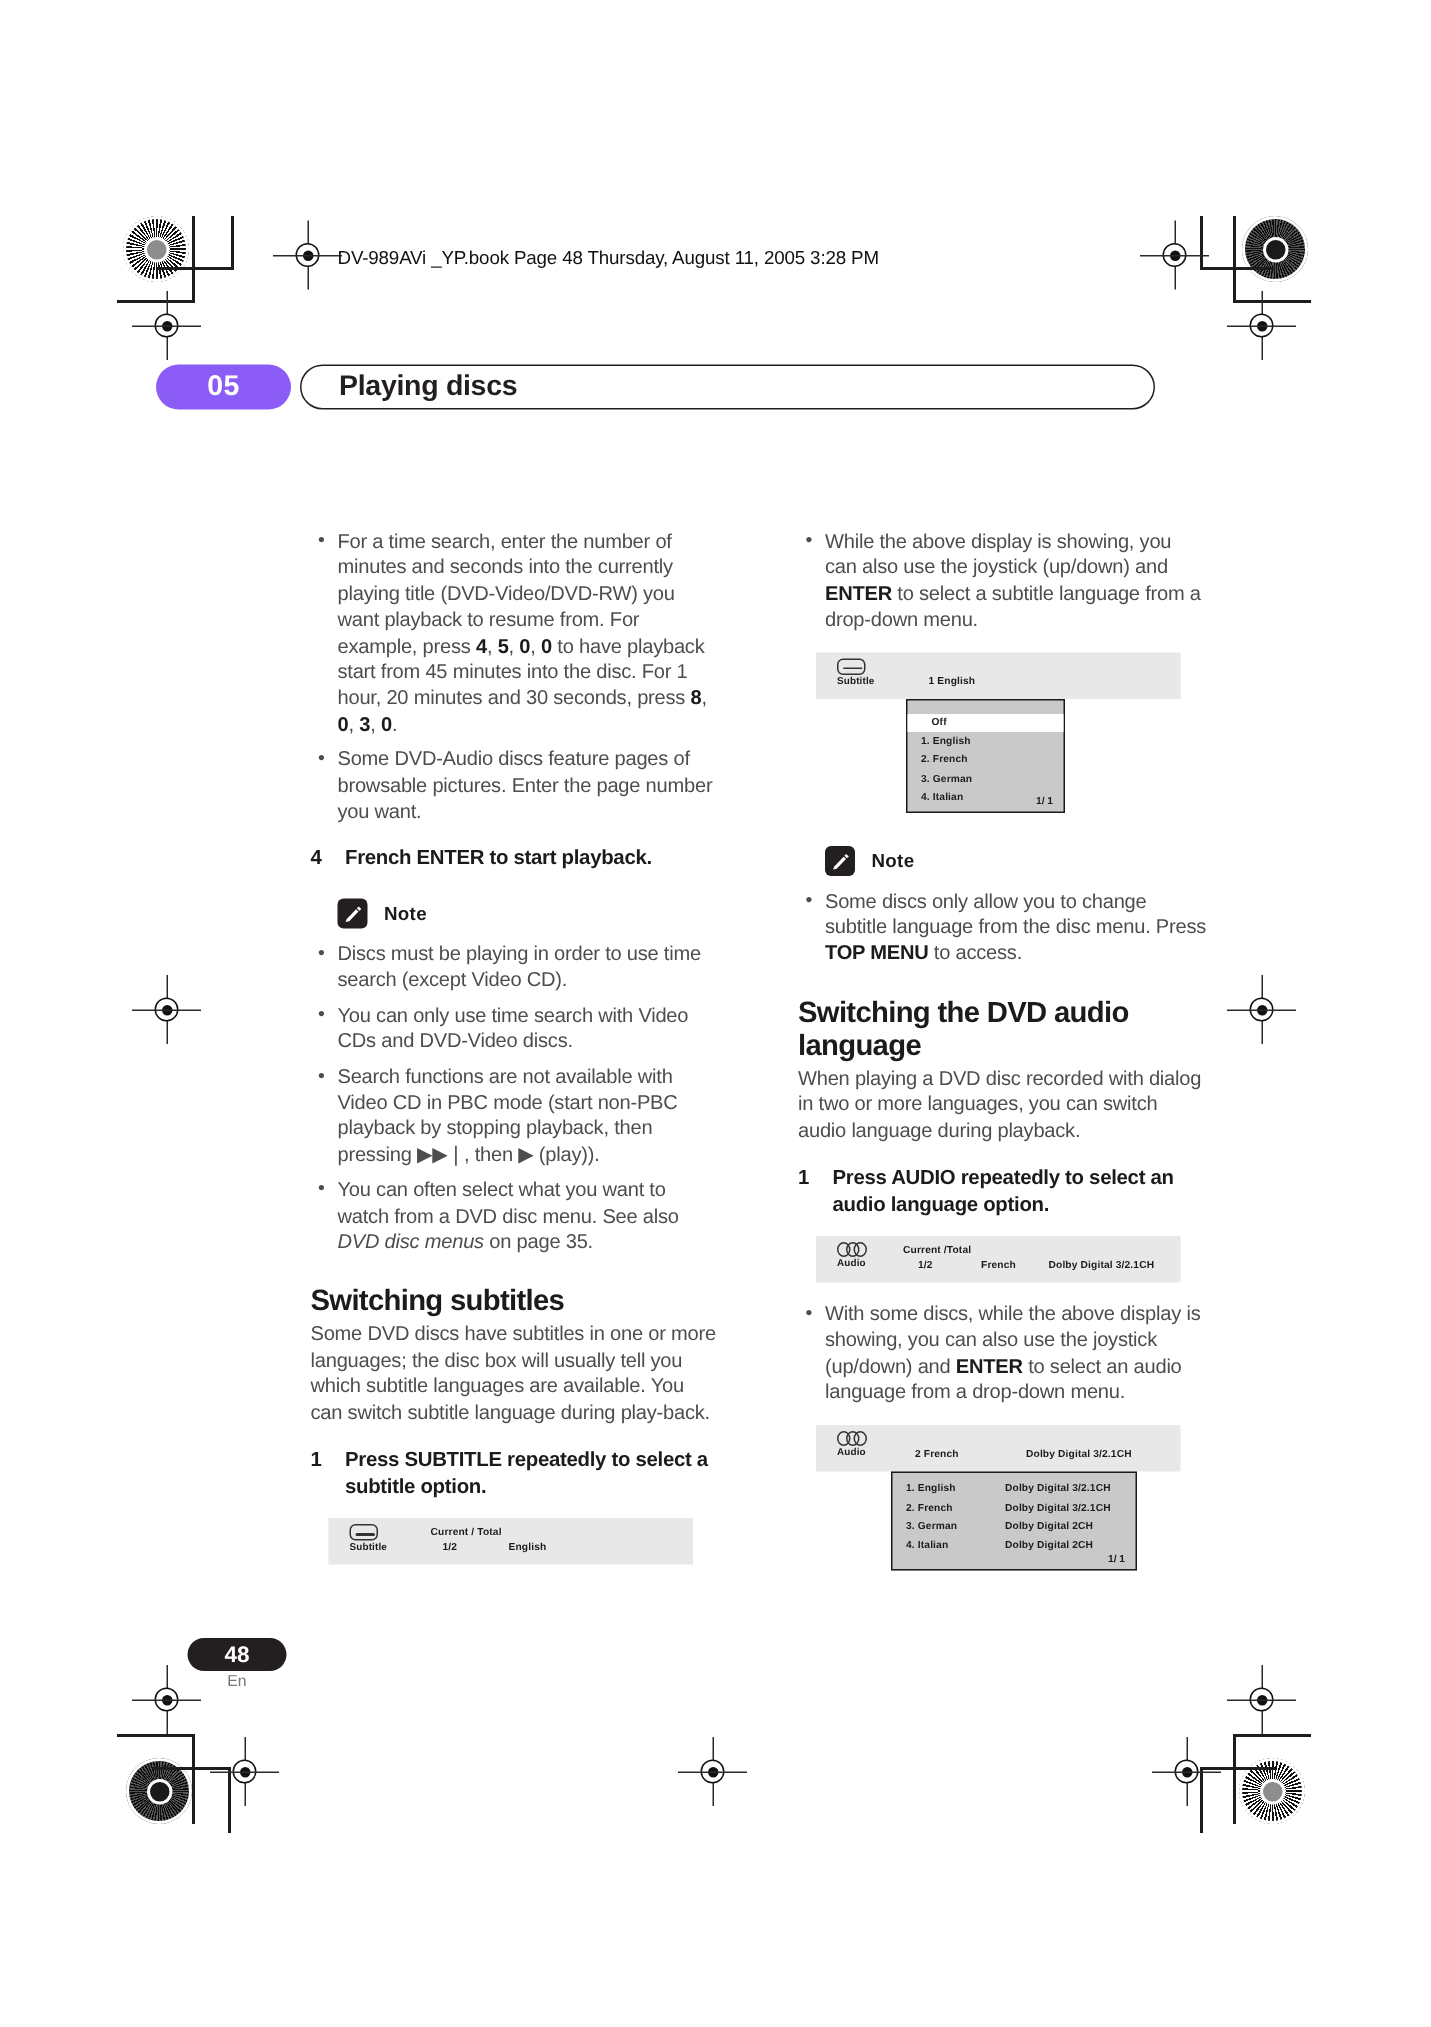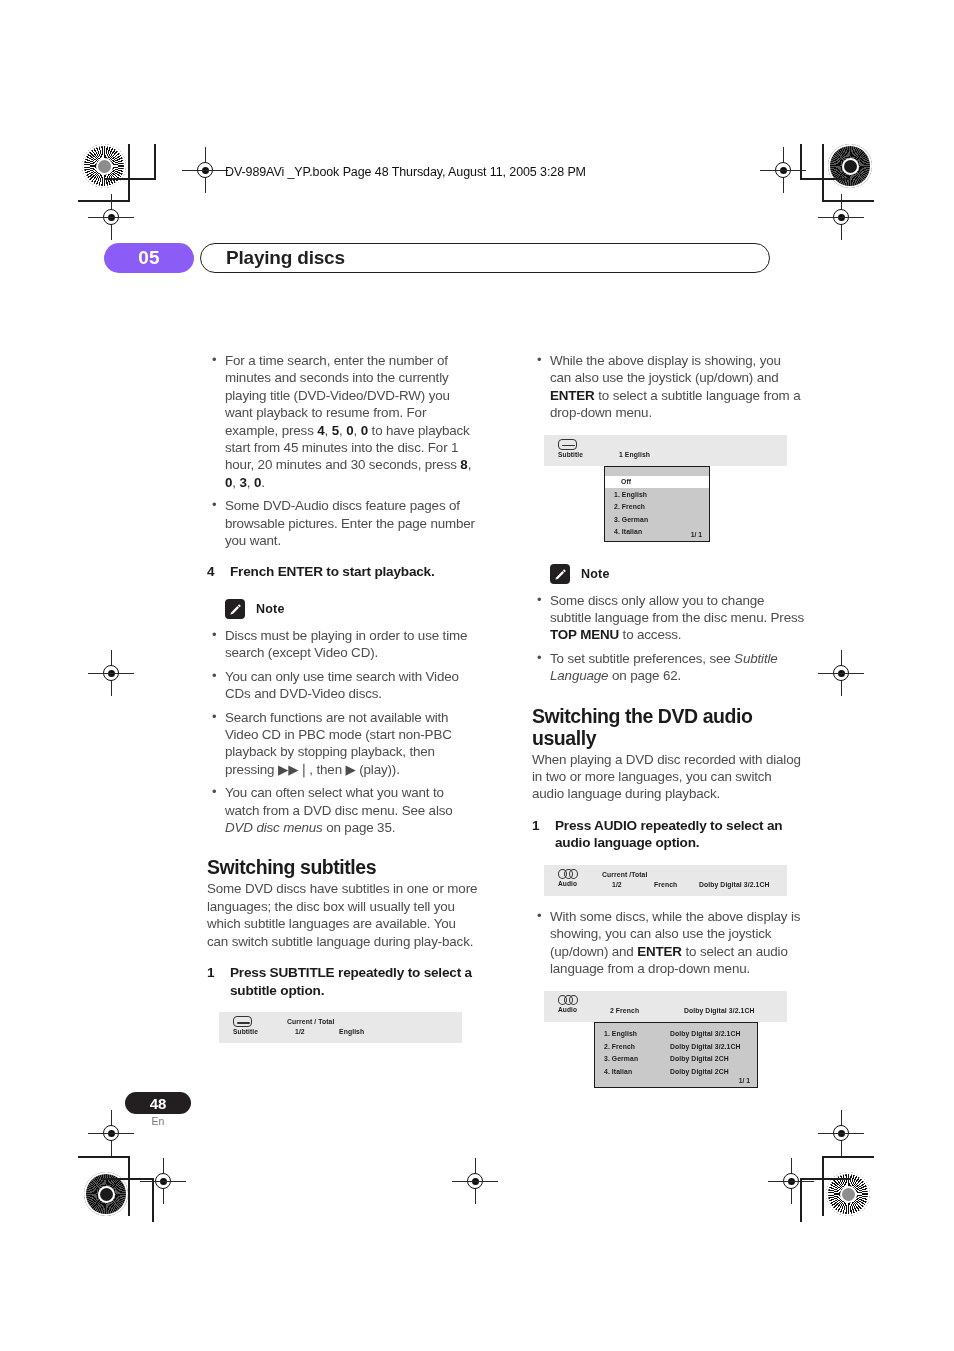--- a/index.html
+++ b/index.html
@@ -492,24 +492,23 @@
       <svg width="14" height="14" viewBox="0 0 14 14">
         <path d="M3.2 10.6 L9.4 4.1 L11 5.7 L4.8 12.1 L2.4 12.6 Z" fill="#ffffff"></path>
         <path d="M9.9 3.5 L11.1 2.3 L12.9 4.0 L11.6 5.2 Z" fill="#ffffff"></path>
       </svg>
     </span>
     <span class="note-label">Note</span>
   </div>
 
   <ul class="bullets">
     <li>Some discs only allow you to change subtitle language from the disc menu. Press <b>TOP MENU</b> to access.</li>
-    <li>To set subtitle preferences, see <i>Subtitle Language</i> on page 62.</li>
   </ul>
 
-  <h2 class="sect">Switching the DVD audio usually</h2>
+  <h2 class="sect">Switching the DVD audio language</h2>
   <p class="body-text">When playing a DVD disc recorded with dialog in two or more languages, you can switch audio language during playback.</p>
 
   <div class="step">
     <span class="n">1</span>
     <span class="t">Press AUDIO repeatedly to select an audio language option.</span>
   </div>
 
   <div class="osd">
     <div class="osd-bar w-right">
       <div class="osd-icon-wrap">

